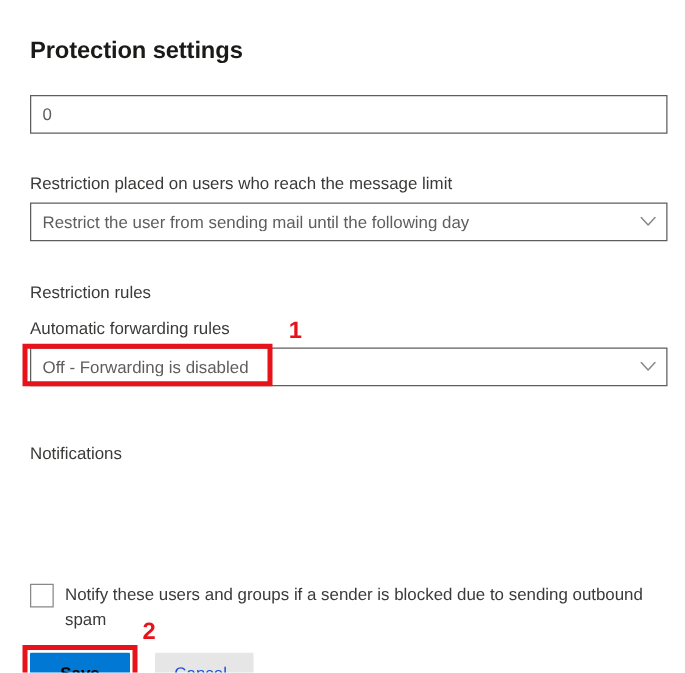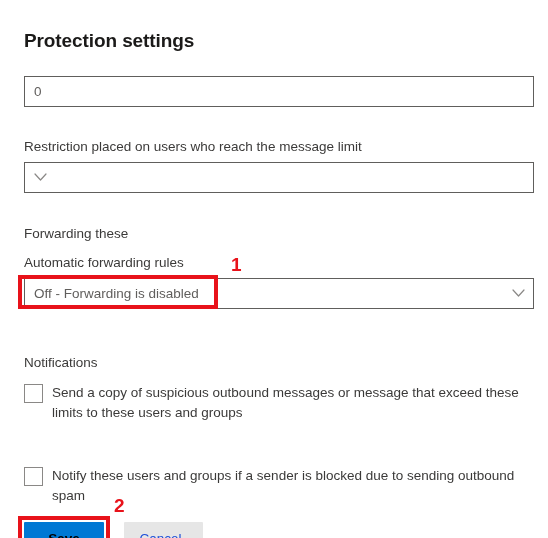--- a/index.html
+++ b/index.html
@@ -174,46 +174,43 @@
 
 <div class="panel">
 
   <div class="page-title">Protection settings</div>
 
   <input class="text-input" style="top: 48px;" type="text" value="0">
 
   <div class="field-label" style="top:111px;">Restriction placed on users who reach the message limit</div>
 
   <div class="dropdown" style="top:134px;">
+    <span class="dropdown-value">Restrict the user from sending mail until the following day</span>
     <span class="chevron">
       <svg width="13" height="9" viewBox="0 0 13 9" aria-hidden="true">
         <path d="M1 1 L6.5 7 L12 1" stroke="#8a8886" stroke-width="1.2" fill="none" stroke-linecap="round" stroke-linejoin="round"></path>
       </svg>
     </span>
   </div>
 
-  <div class="field-label" style="top:198px;">Forwarding these</div>
+  <div class="field-label" style="top:198px;">Restriction rules</div>
 
   <div class="field-label" style="top:227px;text-align:right;">Automatic forwarding rules</div>
 
   <div class="dropdown" style="top:250px;">
     <span class="dropdown-value">Off - Forwarding is disabled</span>
     <span class="chevron">
       <svg width="13" height="9" viewBox="0 0 13 9" aria-hidden="true">
         <path d="M1 1 L6.5 7 L12 1" stroke="#8a8886" stroke-width="1.2" fill="none" stroke-linecap="round" stroke-linejoin="round"></path>
       </svg>
     </span>
   </div>
 
   <div class="field-label" style="top:327px;">Notifications</div>
 
-  <div class="checkbox-row" style="top:355px;">
-    <span class="checkbox-box"></span>
-    <span class="checkbox-label">Send a copy of suspicious outbound messages or message that exceed these limits to these users and groups</span>
-  </div>
 
   <div class="checkbox-row" style="top:438px;">
     <span class="checkbox-box"></span>
     <span class="checkbox-label">Notify these users and groups if a sender is blocked due to sending outbound spam</span>
   </div>
 
   <button class="btn btn-primary" style="left:24px; top:494px; width:80px;">Save</button>
 
   <button class="btn btn-secondary" style="left:124px; top:494px; width:79px;">Cancel</button>
 

